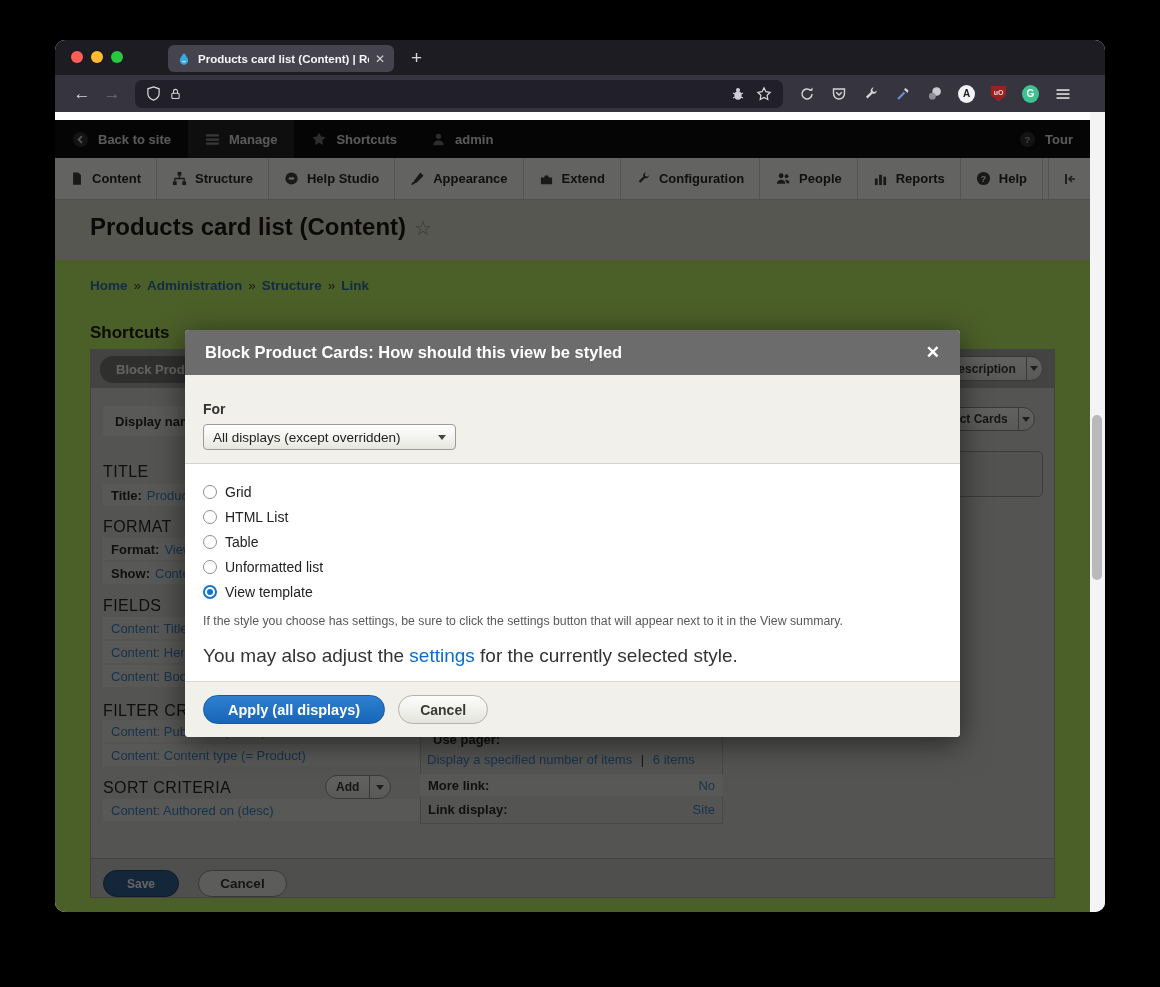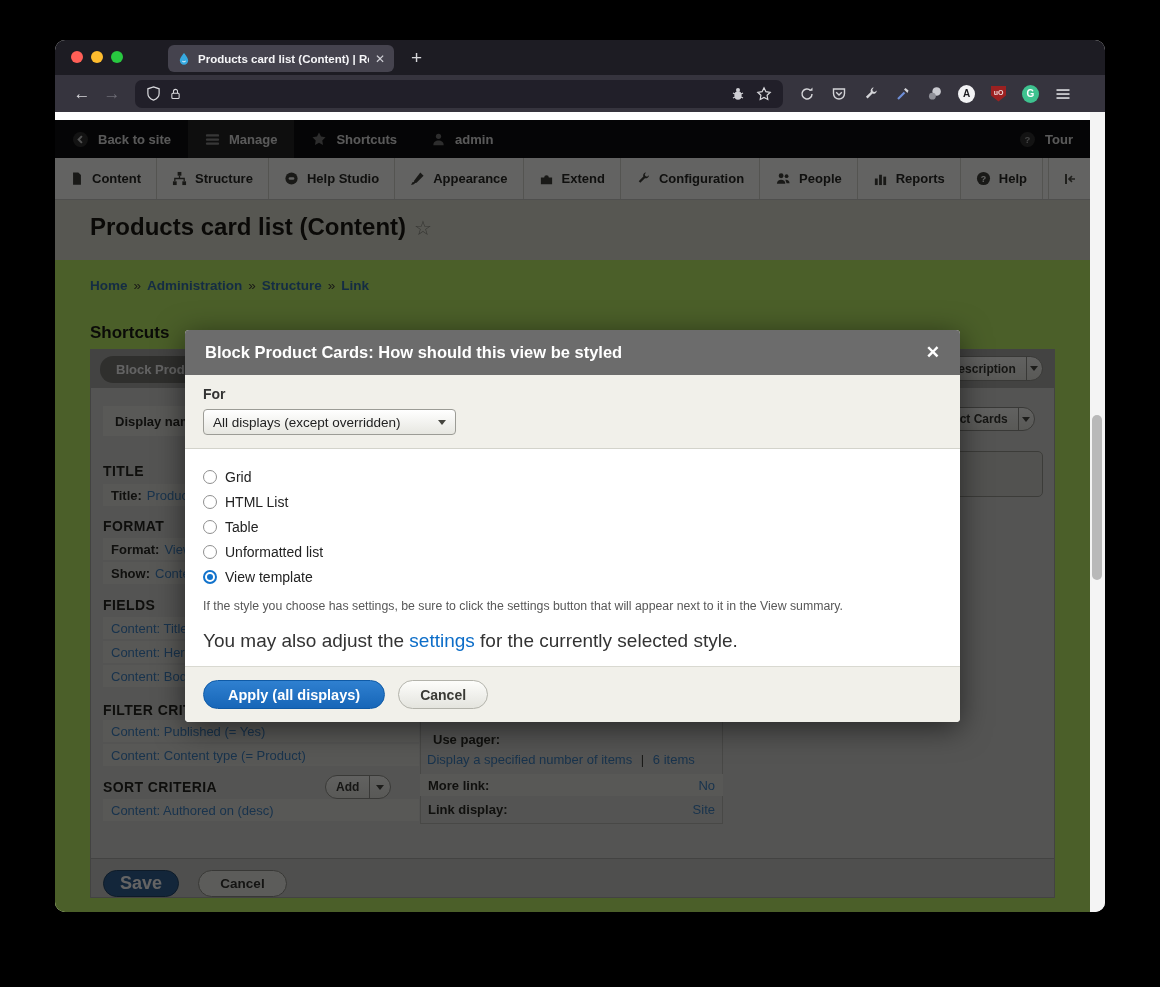--- a/index.html
+++ b/index.html
@@ -41,39 +41,39 @@
   .display-tab{position:absolute;top:236px;left:45px;height:27px;padding:0 16px;background:#747470;border-radius:13px;color:#fdfdfd;font-weight:700;font-size:13px;display:flex;align-items:center;white-space:nowrap;overflow:hidden;width:152px;}
   .split-btn{position:absolute;height:25px;display:flex;align-items:stretch;border:1px solid #8f8f8a;border-radius:13px;background:linear-gradient(#f8f8f5,#e2e2dc);font-size:12px;color:#33332e;font-weight:600;overflow:hidden;white-space:nowrap;}
   .split-btn .lbl{display:flex;align-items:center;padding:0 10px;}
   .split-btn .arr{display:flex;align-items:center;justify-content:center;width:27px;border-left:1px solid #8f8f8a;}
   .caret{width:0;height:0;border-left:4px solid transparent;border-right:4px solid transparent;border-top:5px solid #45453f;}
   .panel-body{position:absolute;top:268px;left:35px;width:965px;height:470px;background:#d6d6d2;border-left:1px solid #a9a9a6;border-right:1px solid #a9a9a6;}
   .panel-foot{position:absolute;top:738px;left:35px;width:965px;height:40px;background:#c8c8c4;border:1px solid #a9a9a6;}
   .dn-row{position:absolute;top:286px;left:48px;width:310px;height:30px;background:#e2e2de;display:flex;align-items:center;padding:0 12px;font-size:13px;font-weight:700;color:#23231e;white-space:nowrap;overflow:hidden;}
   .dn-row a{color:#3a7fc1;font-weight:400;margin-left:6px;text-decoration:none;}
   .desc-box{position:absolute;top:331px;left:850px;width:138px;height:46px;border:1px solid #96968f;border-radius:5px;background:#d0d0cb;}
-  .sec-h{position:absolute;font-size:14px;font-weight:700;color:#1d1d18;letter-spacing:.4px;white-space:nowrap;}
+  .sec-h{position:absolute;font-size:16px;font-weight:400;color:#1d1d18;letter-spacing:.4px;white-space:nowrap;}
   .vrow{position:absolute;left:48px;width:316px;height:22px;display:flex;align-items:center;padding:0 8px;font-size:13px;background:#dfdfdb;white-space:nowrap;overflow:hidden;}
   .vrow b{color:#23231e;margin-right:5px;}
   .vrow a{color:#3a7fc1;text-decoration:none;}
   .mrow{left:365px;width:303px;justify-content:space-between;}
   .addbtn{position:absolute;width:66px;justify-content:center;}
   .pager-box{position:absolute;top:582px;left:365px;width:303px;height:122px;border:1px solid #b5b5b0;}
   .plabel{position:absolute;font-size:13px;font-weight:700;color:#23231e;white-space:nowrap;}
   .plink{position:absolute;font-size:13px;white-space:nowrap;}
   .plink a{color:#3a7fc1;text-decoration:none;}
   .pill{position:absolute;height:27px;border-radius:14px;display:flex;align-items:center;justify-content:center;font-weight:700;}
-  .save{left:48px;top:750px;width:76px;background:#2b5d92;border:1px solid #1d4063;color:#fff;font-size:18px;}
+  .save{left:48px;top:750px;width:76px;background:#2b5d92;border:1px solid #1d4063;color:#fff;font-size:12px;}
   .cancel-pg{left:143px;top:750px;width:89px;border:1px solid #8d8d86;background:#e9e9e4;color:#2f2f2a;font-size:13.5px;}
   
   .overlay{position:absolute;inset:0;background:rgba(5,5,5,.62);z-index:40;}
   .modal{position:absolute;left:130px;top:210px;width:775px;background:#fff;border-radius:4px;box-shadow:0 6px 30px rgba(0,0,0,.55);z-index:50;overflow:hidden;}
   .modal-h{height:45px;background:#6c6c6c;display:flex;align-items:center;padding:0 20px;color:#fff;font-size:16.5px;font-weight:700;}
   .modal-h .x{margin-left:auto;font-size:17px;font-weight:700;color:#fff;}
-  .for-sec{background:#f1f0ea;border-bottom:1px solid #d3d3cb;padding:11px 18px 13px;}
+  .for-sec{background:#f1f0ea;border-bottom:1px solid #d3d3cb;padding:26px 18px 13px;}
   .for-lbl{font-size:14px;font-weight:700;color:#333;}
   .select{margin-top:7px;height:26px;width:253px;display:flex;align-items:center;border:1px solid #9c9c96;border-radius:4px;background:linear-gradient(#fff,#e7e7e1);padding:0 9px;font-size:13.5px;color:#222;}
   .select .caret{margin-left:auto;}
   .modal-b{padding:15px 18px 14px;}
   .opt{display:flex;align-items:center;gap:8px;height:25px;font-size:14px;color:#222;}
   .radio{width:14px;height:14px;border-radius:50%;border:1px solid #8f8f8f;background:#fff;position:relative;flex:none;}
   .radio.selected{border:2px solid #1273cc;}
   .radio.selected::after{content:"";position:absolute;left:2px;top:2px;width:6px;height:6px;border-radius:50%;background:#1273cc;}
   .help{margin-top:10px;font-size:12.3px;color:#585858;}
   .adjust{margin-top:17px;font-size:19px;color:#333;}

